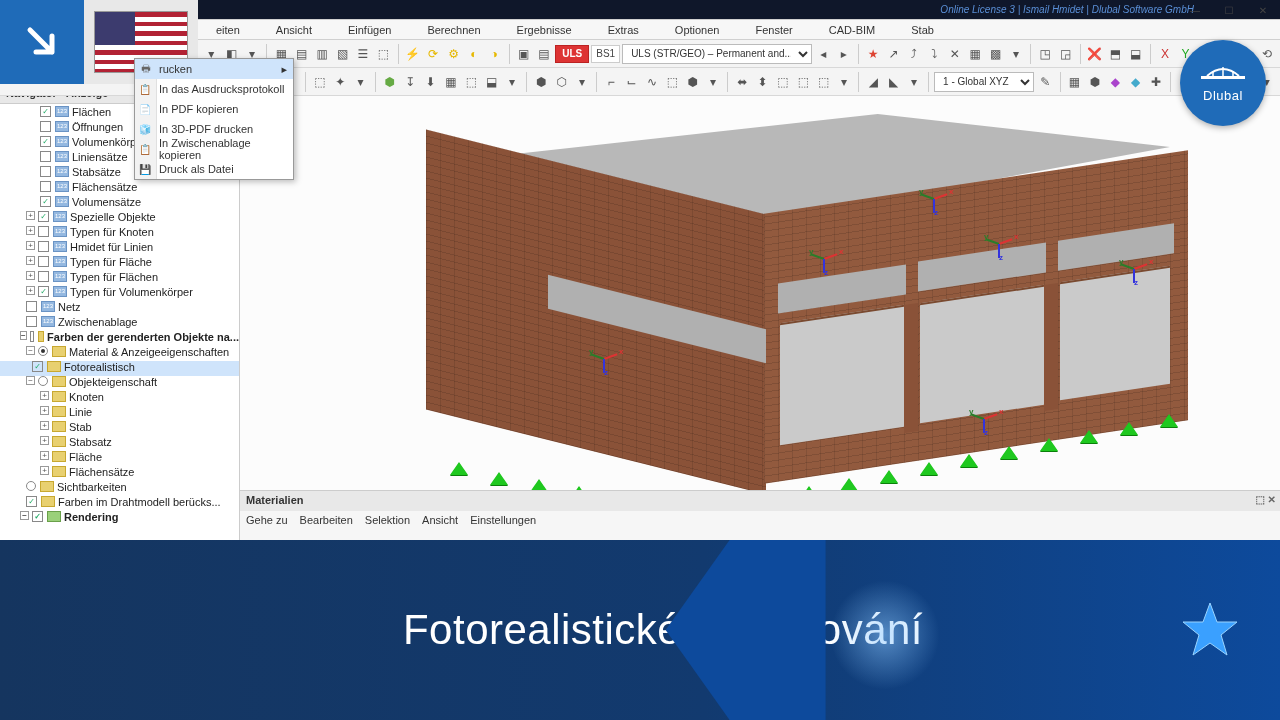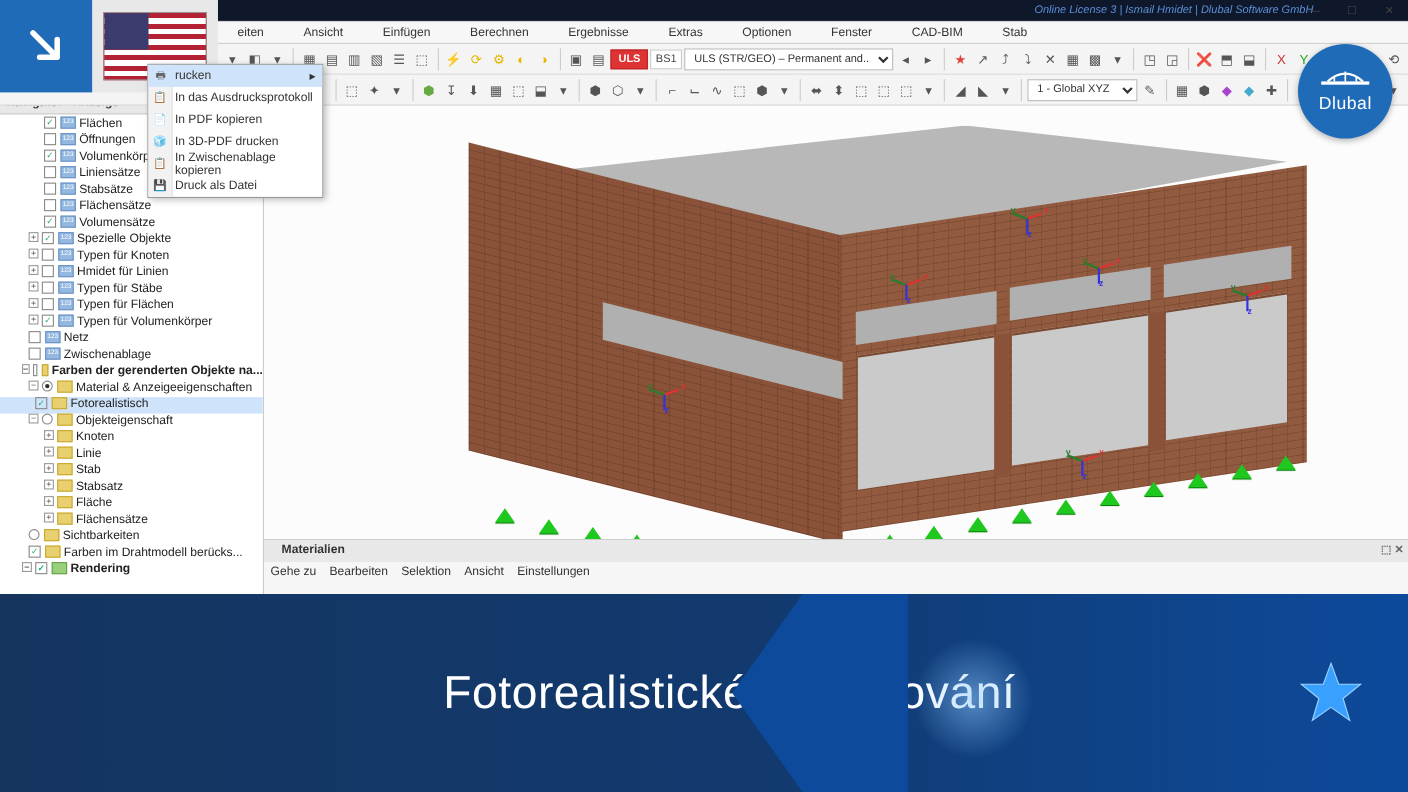--- a/index.html
+++ b/index.html
@@ -75,39 +75,39 @@
   .pillar { position:absolute; width:14px; background:#8a5238; transform: skewY(-8.5deg);}
   .pillar.p1 { left:524px; top:190px; height:128px;}
   .pillar.p2 { left:664px; top:170px; height:126px;}
   .support { position:absolute; width:0; height:0; border-left:9px solid transparent; border-right:9px solid transparent; border-bottom:13px solid #1fc81f; filter: drop-shadow(0 1px 0 #0a800a);}
   .axis { position:absolute; width:30px; height:30px; }
   .axis .ax { position:absolute; left:14px; top:14px; width:14px; height:2px; transform-origin:left center;}
   .axis .lbl { position:absolute; font-size:8px; font-weight:bold;}
 
   
   .matpanel { position:absolute; left:240px; right:0; bottom:180px; height:50px; background:#f6f6f6; border-top:1px solid #ccc; z-index:15; font-size:11px;}
-  .matpanel .mtitle { height:20px; background:#e8e8e8; padding:3px 16px; font-weight:600; color:#333; position:relative;}
+  .matpanel .mtitle { height:20px; background:#e8e8e8; padding:3px 6px; font-weight:600; color:#333; position:relative;}
   .matpanel .mtitle .mbtns{position:absolute; right:4px; top:3px; font-size:10px; color:#666;}
   .matpanel .mmenu { display:flex; gap:12px; padding:3px 6px; color:#333;}
   .matpanel .mmenu span{cursor:pointer;}
 
   
   .banner { position:absolute; left:0; right:0; bottom:0; height:180px; background: linear-gradient(90deg,#15355f 0%, #123a6f 55%, #0d4a9c 100%); z-index:70; color:#fff; display:flex; align-items:center; overflow:hidden;justify-content:center;}
   .banner .btitle { font-size:42px; font-weight:300; letter-spacing:.5px; margin-left:46px;}
   .banner .right { position:absolute; right:40px; top:0; bottom:0; display:flex; align-items:center; gap:26px;}
   .banner .tag { font-size:26px; font-weight:700; line-height:1.15; letter-spacing:1px;}
   .banner .star { width:60px; height:60px; }
   .banner .chev { position:absolute; left:52%; top:0; bottom:0; width:480px; background: linear-gradient(90deg, rgba(255,255,255,0) 0%, rgba(30,90,170,.0) 20%);}
   .banner .chev::before{ content:""; position:absolute; left:0; top:0; width:160px; height:100%; background:#0d4a9c; clip-path: polygon(40% 0, 100% 0, 100% 100%, 40% 100%, 0 50%);}
   .banner .glow { position:absolute; right:340px; top:40px; width:110px; height:110px; background: radial-gradient(circle, rgba(140,200,255,.55) 0%, rgba(140,200,255,0) 70%);}
 
   
   .dlbadge { position:absolute; right:14px; top:40px; width:86px; height:86px; border-radius:50%; background:#1f6bb8; display:flex; flex-direction:column; align-items:center; justify-content:center; z-index:80; color:#fff; box-shadow:0 2px 6px rgba(0,0,0,.3);}
   .dlbadge .bridgemk{width:44px; height:24px;}
-  .dlbadge .txt{font-size:16px; font-weight:500; letter-spacing:.5px;}
+  .dlbadge .txt{font-size:13px; font-weight:500; letter-spacing:.5px;}
 
 </style>
 </head>
 <body>
 
 <div class="corner">
   <svg viewBox="0 0 40 40">
     <path d="M8 8 L30 30 M30 30 L30 14 M30 30 L14 30" stroke="#fff" stroke-width="5" fill="none" stroke-linecap="round"></path>
   </svg>
 </div>
@@ -335,21 +335,21 @@
       <div class="trow lvl1">
         <span class="ex">+</span>
         <span class="cb"></span>
         <span class="icn " style="font-size: 6px;">123</span>
         <span>Hmidet für Linien</span>
       </div>
       <div class="trow lvl1">
         <span class="ex">+</span>
         <span class="cb"></span>
         <span class="icn " style="font-size: 6px;">123</span>
-        <span>Typen für Stäbe</span>
+        <span>Typen für Fläche</span>
       </div>
       <div class="trow lvl1">
         <span class="ex">+</span>
         <span class="cb"></span>
         <span class="icn " style="font-size: 6px;">123</span>
         <span>Typen für Flächen</span>
       </div>
       <div class="trow lvl1">
         <span class="ex">+</span>
         <span class="cb chk"></span>

